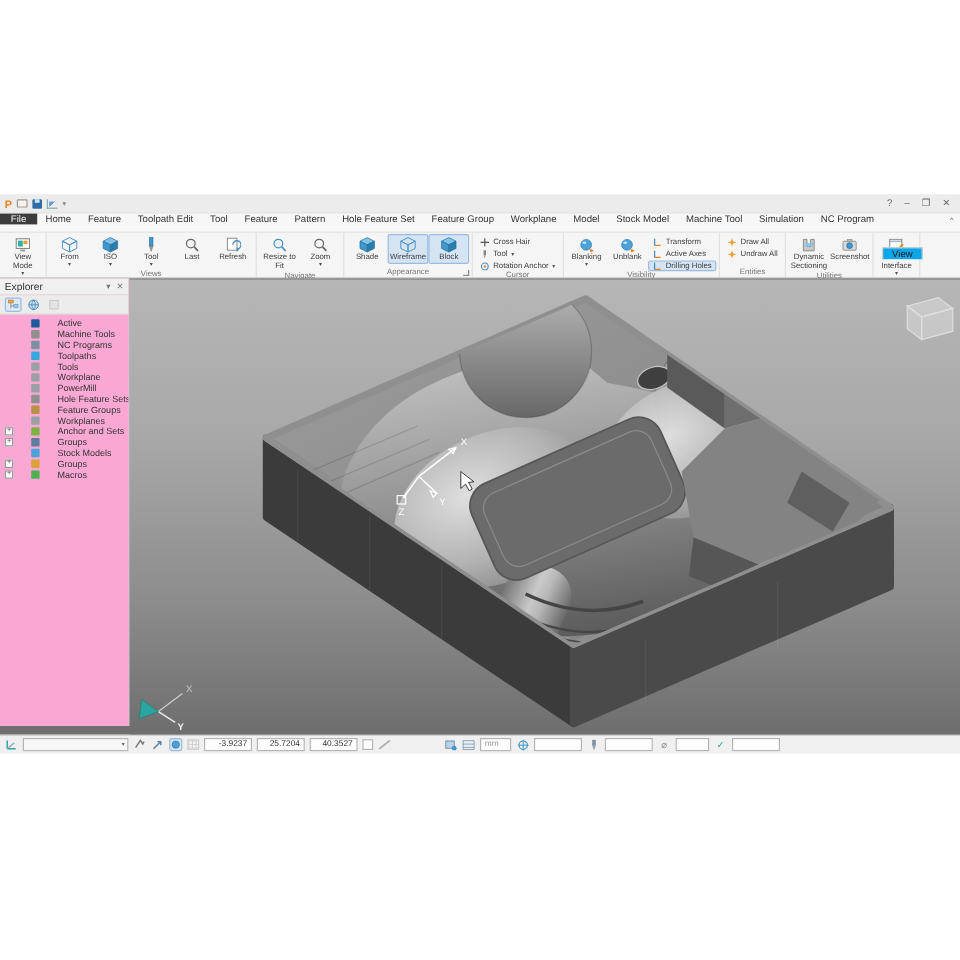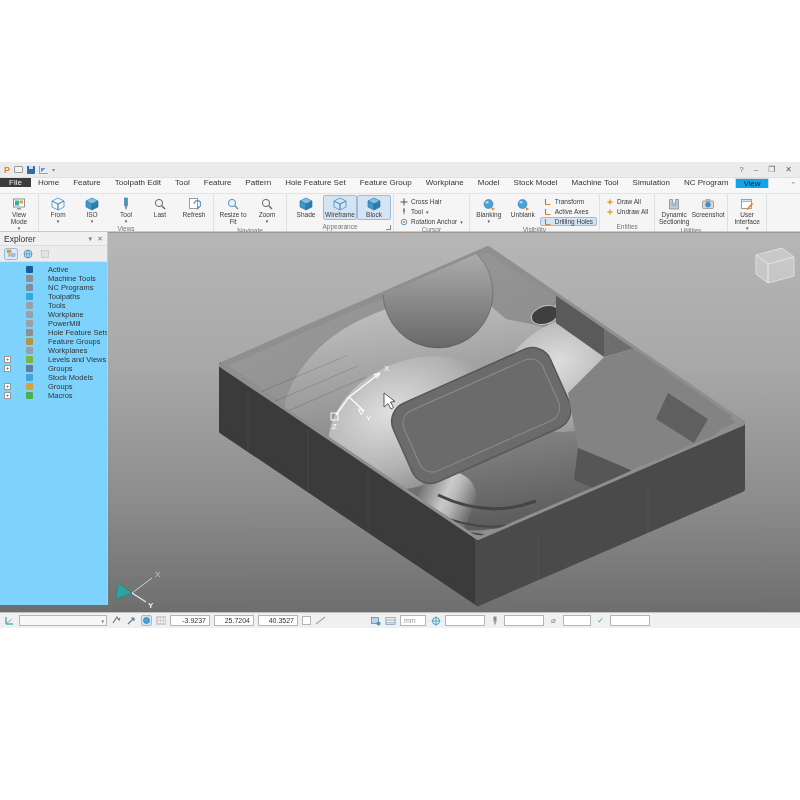--- a/index.html
+++ b/index.html
@@ -22,21 +22,21 @@
   .qat .caret { color:#888; font-size:6px; }
   .title-center { position:absolute; left:0; right:0; text-align:center; font-size:8px; color:#444; }
   .winctl { margin-left:auto; display:flex; gap:10px; padding-right:8px; color:#666; font-size:8px; z-index:2; }
   .winctl span { cursor:default; }
 
   
   .tabrow { height:16px; background:#f7f7f7; display:flex; align-items:flex-start; font-size:8px; color:#333;
     border-bottom:1px solid #e3e3e3; position:relative; }
   .tab { padding:0 7px; display:flex; align-items:center; white-space:nowrap; cursor:default; }
   .tab.file-tab { background:#3c3c3c; color:#f0f0f0; padding:0 9px; }
-  .tab.active { background:#0ea5e9; border:1px solid #d5d5d5; border-bottom:none; color:#222; }
+  .tab.active { background:#0ea5e9; border:1px solid #d5d5d5; border-bottom:none; color:#222;margin-top:28px; }
   .ribbon-collapse { position:absolute; right:4px; top:3px; font-size:7px; color:#777; }
 
   
   .ribbon { height:38px; background:#f5f5f5; border-bottom:1px solid #c9c9c9; display:flex; align-items:stretch; }
   .rgroup { display:flex; flex-direction:column; border-right:1px solid #e0e0e0; padding:1px 2px 0 2px; }
   .rbtns { flex:1; display:flex; align-items:flex-start; }
   .glabel { text-align:center; font-size:6.5px; color:#777; padding:0 2px 1px 2px; position:relative; }
   .launcher { position:absolute; right:0; bottom:1px; width:5px; height:5px;
     border-right:1px solid #888; border-bottom:1px solid #888; }
   .rbtn { width:34px; display:flex; flex-direction:column; align-items:center; padding-top:1px;
@@ -46,21 +46,21 @@
   .rbtn .dd::after { content:"▾"; font-size:5px; color:#555; display:block; }
   .scol { display:flex; flex-direction:column; justify-content:flex-start; padding-top:2px; gap:1px; }
   .srow { display:flex; align-items:center; gap:3px; font-size:6.5px; color:#3b3b3b; padding:0 3px;
     height:9px; border:1px solid transparent; border-radius:2px; white-space:nowrap; }
   .srow.on { background:#d4e4f3; border-color:#9bbbe0; }
   .srow .ic8 { width:8px; height:8px; flex:0 0 auto; }
   .srow .dd2::after { content:" ▾"; font-size:5px; color:#555; }
 
   
   .main { position:relative; height:380px; background:#6e6e6e; display:flex; }
-  .explorer { width:108px; height:373px; background:#7dd3fc; border-right:1px solid #c9c9c9; display:flex; flex-direction:column; }
+  .explorer { width:108px; height:373px; background:#f9a8d4; border-right:1px solid #c9c9c9; display:flex; flex-direction:column; }
   .exp-head { height:14px; background:#f0f0f0; border-bottom:1px solid #ddd; display:flex; align-items:center;
     font-size:8.5px; color:#333; padding:0 4px; }
   .exp-head .hctl { margin-left:auto; display:flex; gap:5px; font-size:7px; color:#777; }
   .exp-tools { height:16px; background:#ececec; border-bottom:1px solid #ddd; display:flex; align-items:center; gap:3px; padding:0 4px; }
   .exp-tool { width:14px; height:12px; display:flex; align-items:center; justify-content:center; border:1px solid transparent; border-radius:2px; }
   .exp-tool.sel { background:#dce9f5; border-color:#9bbbe0; }
   .tree { flex:1; padding:3px 0 0 4px; overflow:hidden; }
   .trow { display:flex; align-items:center; gap:15px; height:9px; font-size:7.5px; color:#333; white-space:nowrap; }
   .trow .exp { width:7px; height:7px; border:1px solid #999; background:#fff; font-size:6px; line-height:5px;
     text-align:center; color:#555; flex:0 0 auto; }
@@ -566,21 +566,21 @@
 
               <span class="noexp"></span>
               <span class="ticon" style="background: rgb(154, 160, 166);"></span>
               <span>Workplanes</span>
             </div>
 
             <div class="trow">
               <span class="exp"></span>
 
               <span class="ticon" style="background: rgb(124, 179, 66);"></span>
-              <span>Levels and Views</span>
+              <span>Anchor and Sets</span>
             </div>
 
             <div class="trow">
               <span class="exp"></span>
 
               <span class="ticon" style="background: rgb(95, 125, 158);"></span>
               <span>Groups</span>
             </div>
 
             <div class="trow">

